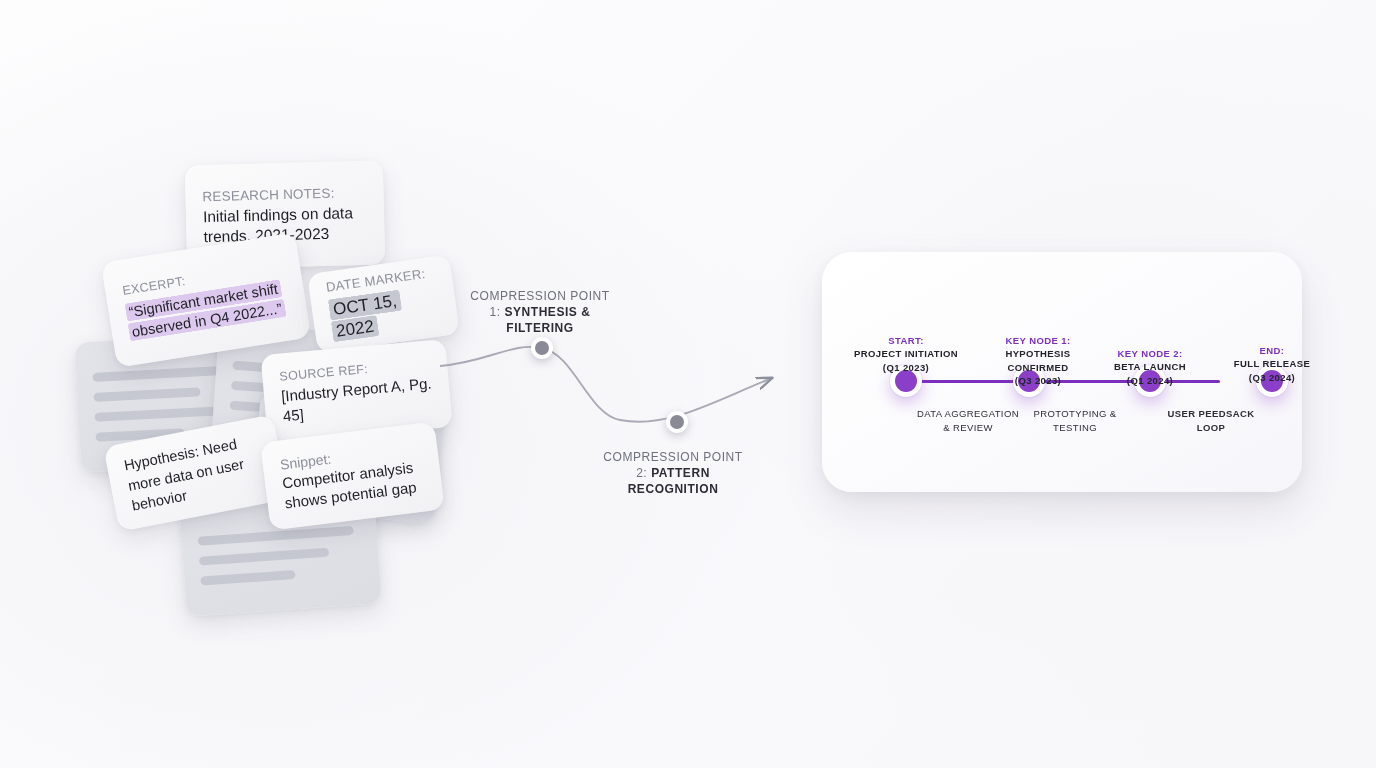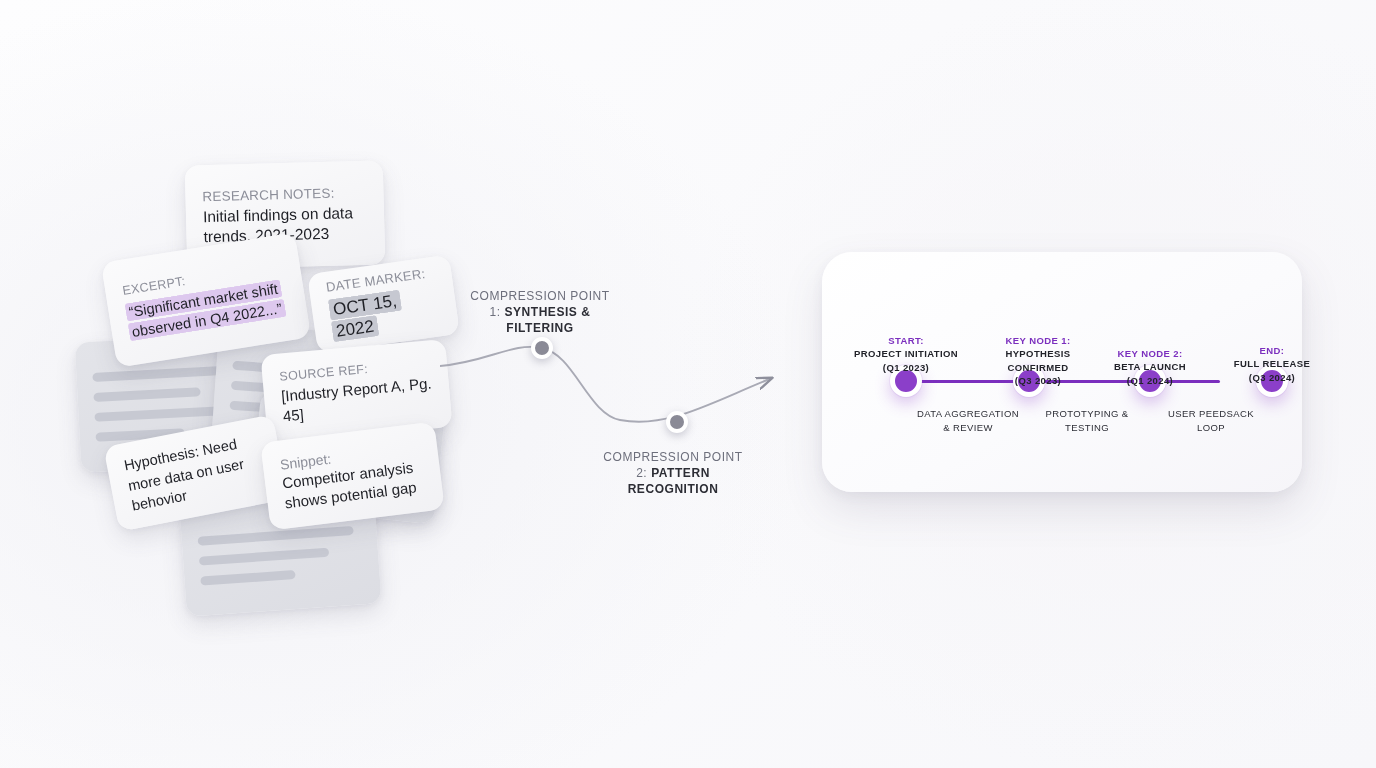--- a/index.html
+++ b/index.html
@@ -317,19 +317,19 @@
           <div class="tl-top" style="left: 54px; top: 54px;"><span class="kicker">START:</span><span>PROJECT INITIATION</span><br><span> (Q1 2023)</span></div>
           <div class="tl-node" style="left: 177px;"></div>
           <div class="tl-top" style="left: 186px; top: 54px;"><span class="kicker">KEY NODE 1:</span><span>HYPOTHESIS CONFIRMED</span><br><span> (Q3 2023)</span></div>
           <div class="tl-node" style="left: 298px;"></div>
           <div class="tl-top" style="left: 298px; top: 67px;"><span class="kicker">KEY NODE 2:</span><span>BETA LAUNCH</span><br><span> (Q1 2024)</span></div>
           <div class="tl-node" style="left: 420px;"></div>
           <div class="tl-top" style="left: 420px; top: 64px;"><span class="kicker">END:</span><span>FULL RELEASE</span><br><span> (Q3 2024)</span></div>
         </div>
       <div id="tl-segments">
           <div class="tl-seg" style="left: 116px;">DATA AGGREGATION &amp; REVIEW</div>
-          <div class="tl-seg" style="left: 235px;">PROTOTYPING &amp; TESTING</div>
-          <div class="tl-seg" style="left: 359px;">USER PEEDSACK LOOP</div>
+          <div class="tl-seg" style="left: 223px;">PROTOTYPING &amp; TESTING</div>
+          <div class="tl-seg" style="left: 359px; font-weight: bold;">USER PEEDSACK LOOP</div>
         </div>
     </div>
   </div>
 
 </div>
 
 </body></html>

